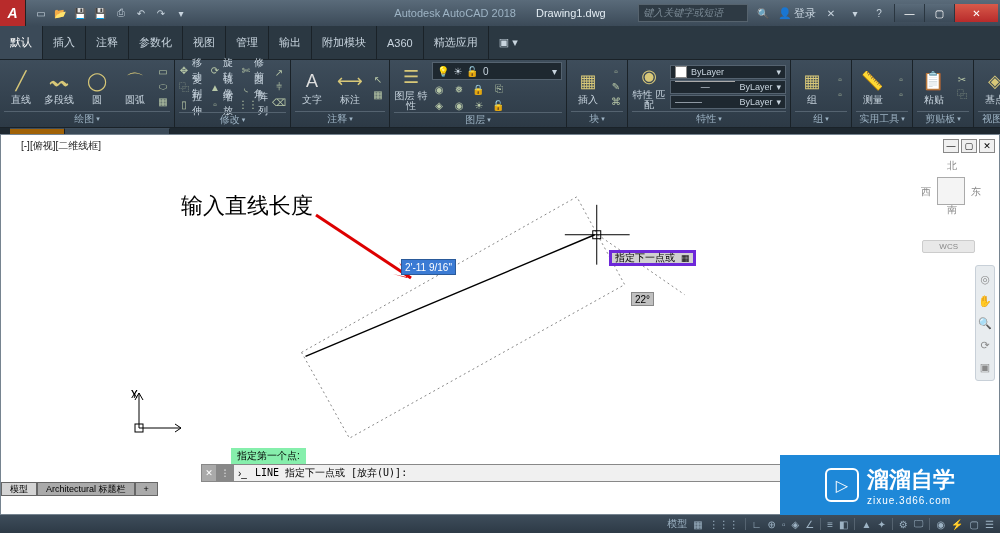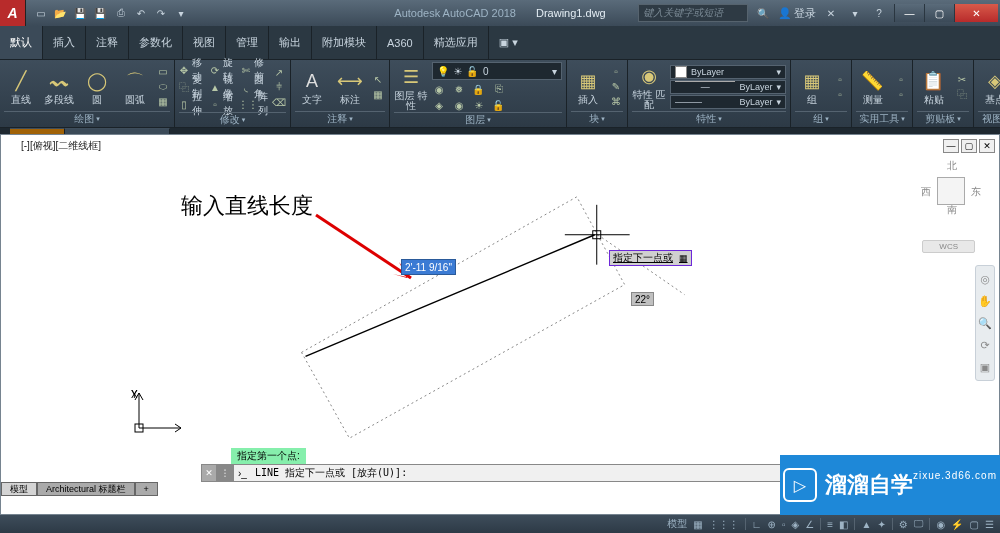--- a/index.html
+++ b/index.html
@@ -70,21 +70,21 @@
 .nav-icon { height: 18px; display: flex; align-items: center; justify-content: center; color: #888; font-size: 11px; }
 
 
 .anno-text { position: absolute; top: 56px; left: 180px; font-size: 22px; font-family: SimSun, serif; color: #000; }
 .anno-arrow { position: absolute; top: 75px; left: 310px; width: 120px; height: 80px; }
 
 
 .drawing-svg { position: absolute; top: 0; left: 0; width: 100%; height: 100%; }
 
 .length-input { position: absolute; top: 124px; left: 400px; height: 16px; background: #3b7bd4; color: #fff; font-size: 10px; padding: 0 3px; display: flex; align-items: center; border: 1px solid #2a5a9a; }
-.prompt-box1 { position: absolute; top: 115px; left: 608px; height: 16px; background: #d0d0d0; border: 1px solid #6d28d9; font-size: 10px; padding: 0 3px; display: flex; align-items: center; gap: 6px; text-decoration: underline; }
+.prompt-box1 { position: absolute; top: 115px; left: 608px; height: 16px; background: #d0d0d0; border: 3px solid #6d28d9; font-size: 10px; padding: 0 3px; display: flex; align-items: center; gap: 6px; }
 .prompt-box1::after { content: "▦"; font-size: 9px; }
 .angle-box { position: absolute; top: 157px; left: 630px; height: 14px; background: #c0c0c0; border: 1px solid #888; font-size: 10px; padding: 0 3px; display: flex; align-items: center; }
 
 
 .ucs { position: absolute; bottom: 66px; left: 130px; }
 .ucs-y { position: absolute; top: -30px; left: 10px; font-size: 10px; }
 .ucs-x { position: absolute; top: 4px; left: 52px; font-size: 10px; }
 
 
 .cmdline-wrap { position: absolute; bottom: 32px; left: 200px; right: 200px; }
@@ -101,21 +101,21 @@
 .layout-tab.active { background: #d4d4d4; }
 
 
 .statusbar { position: absolute; bottom: 0; left: 0; right: 0; height: 18px; background: linear-gradient(to bottom, #3e4d5b, #2d3a46); display: flex; align-items: center; justify-content: flex-end; padding: 0 6px; gap: 6px; font-size: 10px; color: #9db3c4; }
 .status-item { display: flex; align-items: center; gap: 2px; }
 .status-sep { width: 1px; height: 12px; background: #556370; }
 
 
 .watermark { position: absolute; bottom: 18px; right: 0; width: 220px; height: 60px; background: #1e88d8; display: flex; align-items: center; justify-content: center; gap: 8px; }
 .wm-icon { width: 34px; height: 34px; border: 2px solid #fff; border-radius: 6px; display: flex; align-items: center; justify-content: center; color: #fff; font-size: 16px; }
-.wm-text { color: #fff; display: flex; flex-direction: row; }
+.wm-text { color: #fff; display: flex; flex-direction: column; }
 .wm-main { font-size: 22px; font-weight: bold; }
 .wm-sub { font-size: 10px; letter-spacing: 1px; }
 </style>
 </head>
 <body>
 
 <div class="titlebar">
   <div class="app-logo">A</div>
   <div class="qat">
     <span class="qat-icon">▭</span>

